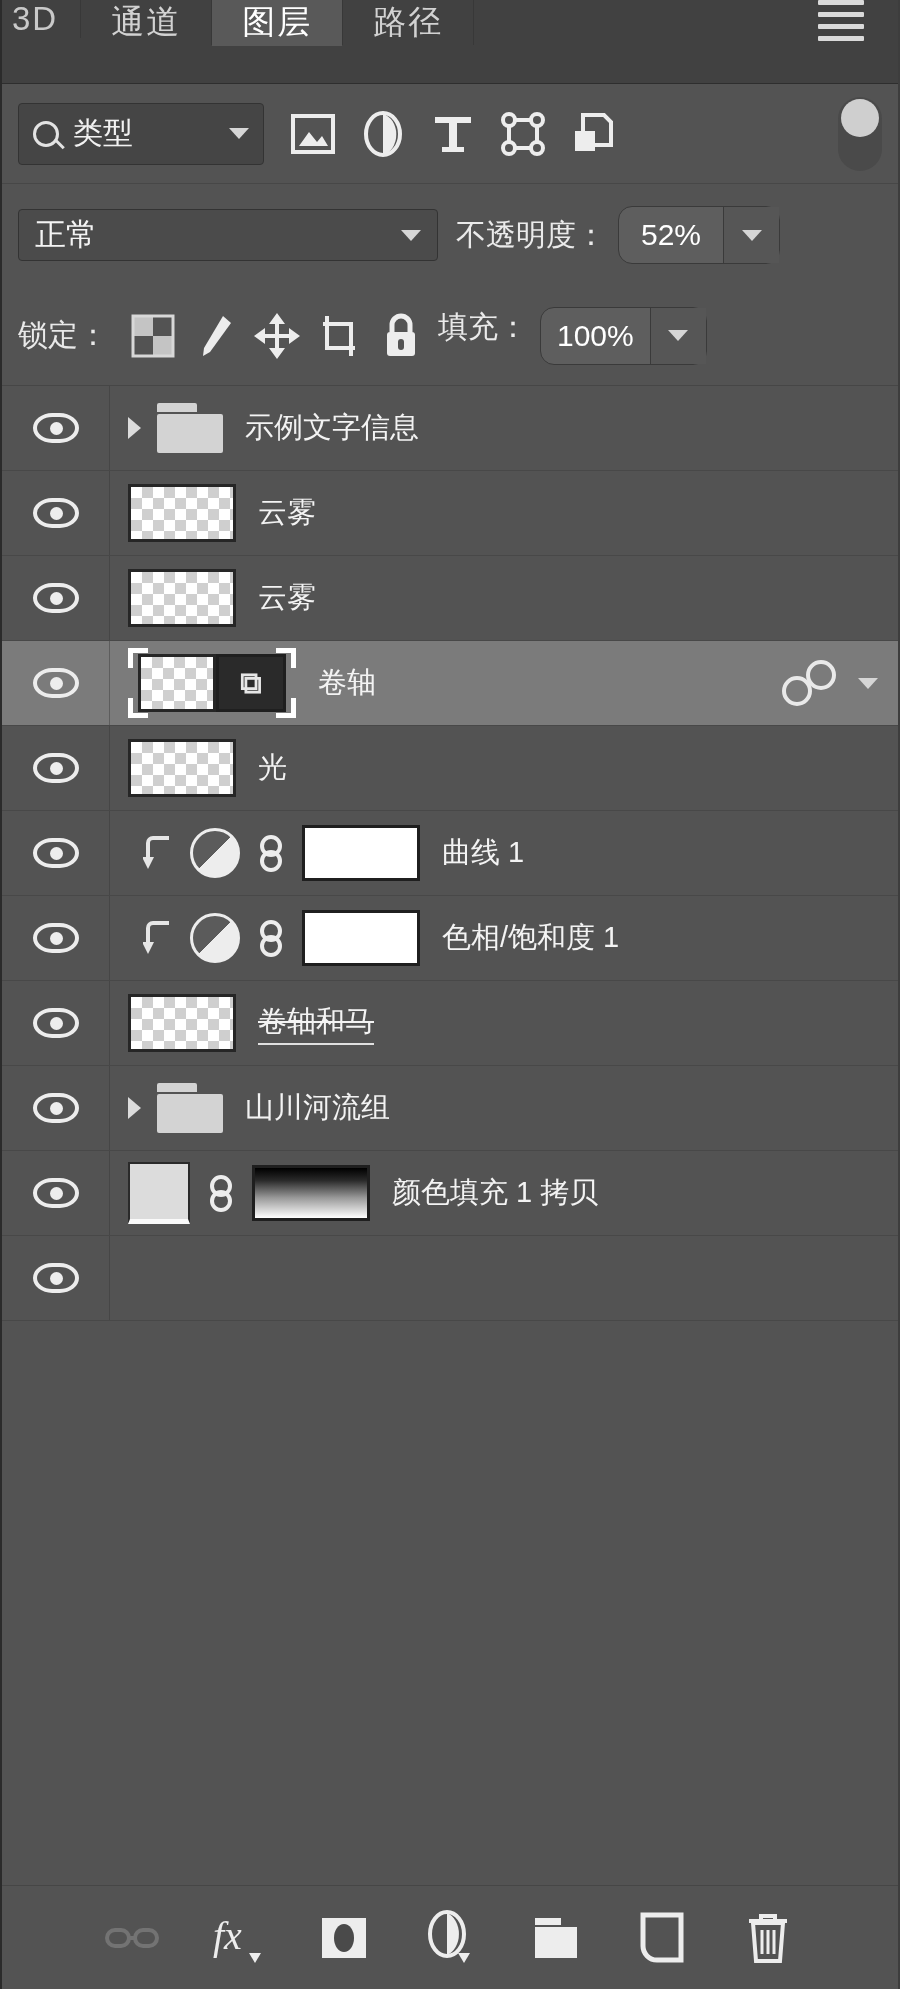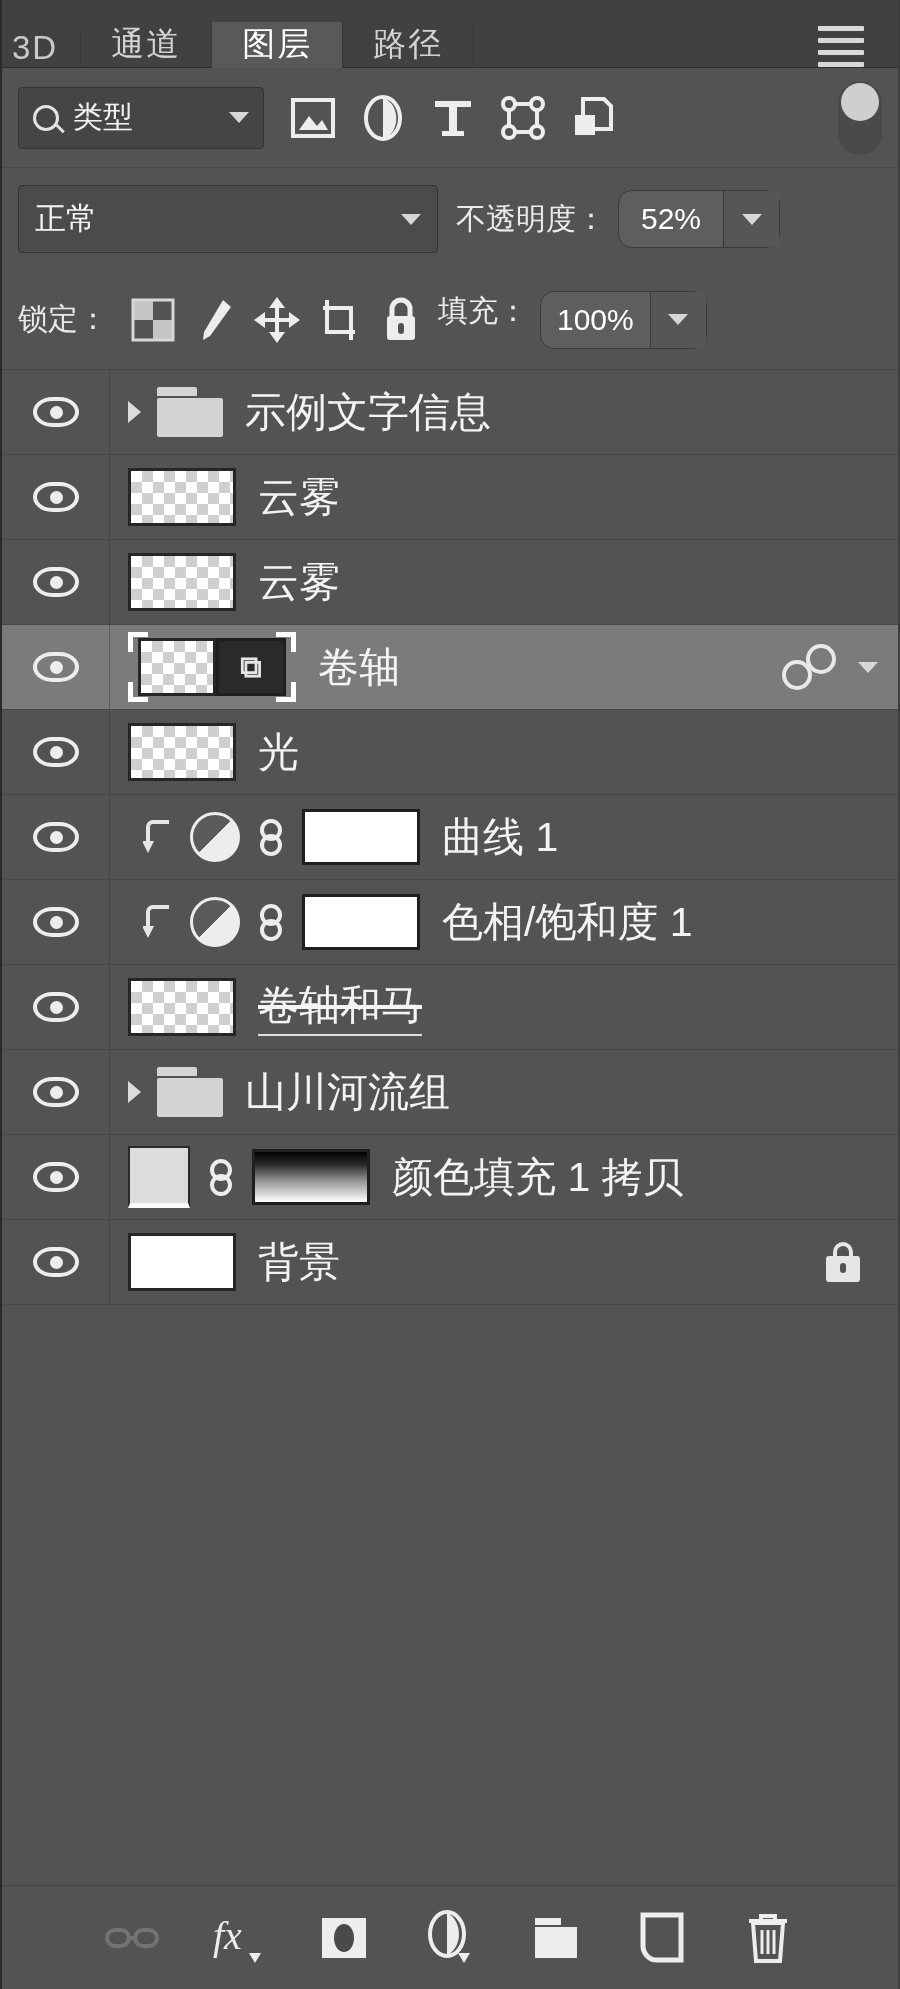--- a/index.html
+++ b/index.html
@@ -8,22 +8,22 @@
     background:#535353;
     font-family:"Liberation Sans","DejaVu Sans",sans-serif;
     color:#e8e8e8;
     -webkit-font-smoothing:antialiased;
     overflow:hidden;
   }
   .panel { position:relative; width:900px; height:1989px; background:#535353;
            border-left:2px solid #2b2b2b; border-right:2px solid #3d3d3d; }
 
   
-  .tabbar { position:relative; height:68px; background:#414141; display:flex;
-            align-items:flex-end; border-bottom:1px solid #2e2e2e; }
+  .tabbar { position:relative; height:84px; background:#414141; display:flex;
+            align-items:flex-start; border-bottom:1px solid #2e2e2e; }
   .tab { display:flex; align-items:center; justify-content:center;
          font-size:33px; color:#d2d2d2; padding:0 30px; position:relative;
          border-right:1px solid #383838; letter-spacing:2px; }
   .tab.partial { padding-left:10px; padding-right:22px; color:#c9c9c9; overflow:hidden; }
   .tab.active { background:#595959; color:#ffffff; }
   .tab.active:after{ content:""; position:absolute; left:0; right:0; bottom:-1px; height:2px; background:#595959; }
   .hamburger { margin-left:auto; display:flex; flex-direction:column; justify-content:center;
                gap:7px; padding:0 34px; }
   .hamburger i { display:block; width:46px; height:5px; background:#d9d9d9; border-radius:1px; }
 
@@ -43,21 +43,21 @@
   .ficons { display:flex; align-items:center; gap:0; margin-left:14px; flex:1; }
   .ficon { width:70px; height:62px; display:flex; align-items:center; justify-content:center; }
   .toggle { margin-left:auto; width:44px; height:74px; border-radius:22px;
             background:#4a4a4a; position:relative; }
   .toggle .knob { position:absolute; top:2px; left:3px; width:38px; height:38px;
                   border-radius:50%; background:#cfcfcf; }
 
   
   .blendrow { height:102px; display:flex; align-items:center; padding:0 16px; gap:12px;
               background:#535353; }
-  .blendsel { width:420px; height:68px; background:#4b4b4b; border:1px solid #333;
+  .blendsel { width:420px; height:52px; background:#4b4b4b; border:1px solid #333;
               border-radius:4px; display:flex; align-items:center; padding:0 16px; }
   .blendsel .lbl { font-size:31px; color:#f4f4f4; }
   .blendsel .chev { margin-left:auto; }
   .opclabel { font-size:30px; color:#eaeaea; white-space:nowrap; margin-left:6px; }
   .numbox { height:58px; background:#5e5e5e; border:1px solid #3a3a3a; border-radius:14px;
             display:flex; align-items:center; }
   .numbox .val { font-size:30px; color:#ffffff; padding:0 16px; min-width:104px; text-align:center; }
   .numbox .stepper { width:56px; height:100%; display:flex; align-items:center;
                      justify-content:center; border-left:1px solid #3a3a3a; background:#565656; }
 
@@ -75,21 +75,21 @@
   .lrow.selected { background:#7b7b7b; }
   .eyecell { width:108px; height:100%; display:flex; align-items:center; justify-content:center;
              border-right:1px solid #464646; flex:none; }
   .lrow.selected .eyecell { border-right:1px solid #5d5d5d; }
   .eye { width:46px; height:30px; position:relative; }
   .eye .out { position:absolute; inset:0; border:4px solid #ededed;
               border-radius:50% 50% 50% 50% / 60% 60% 60% 60%; }
   .eye .pup { position:absolute; left:50%; top:50%; width:13px; height:13px; margin:-6px 0 0 -6px;
               background:#ededed; border-radius:50%; }
   .lbody { flex:1; display:flex; align-items:center; gap:0; padding-left:18px; min-width:0; position:relative;}
-  .lname { font-size:41px; color:#f3f3f3; margin-left:22px; white-space:nowrap; }
+  .lname { font-size:29px; color:#f3f3f3; margin-left:22px; white-space:nowrap; }
   .lname.renaming { text-decoration:line-through; border-bottom:2px solid #e0e0e0;
                     padding-bottom:1px;text-align:center; }
   .gchev { width:0;height:0;border-top:11px solid transparent;border-bottom:11px solid transparent;
            border-left:13px solid #dcdcdc; margin-right:16px; flex:none; }
   .folder { width:66px; height:50px; flex:none; position:relative; }
   .folder .tabtop { position:absolute; top:0; left:0; width:40px; height:9px; background:#d3d3d3;
                     border-radius:2px 2px 0 0; }
   .folder .bdy { position:absolute; top:11px; left:0; width:66px; height:39px; background:#d3d3d3;
                  border-radius:2px; }
 
@@ -470,30 +470,20 @@
       </div>
     </div>
 
     <div class="lrow">
       <div class="eyecell">
         <span class="eye">
             <i class="out"></i>
             <i class="pup"></i>
           </span>
       </div>
-      <div class="lbody">
-        <span class="thumb solid-white"></span>
-        <span class="lname">背景</span>
-        <span class="rowright">
-          <span class="lockbadge">
-            <i class="shackle"></i>
-              <i class="body"></i>
-          </span>
-        </span>
-      </div>
     </div>
 
   </div>
 
   <div class="bottombar">
     <div class="bbtn dim">
       <svg width="56" height="36" viewBox="0 0 56 36">
           <rect x="3" y="10" width="22" height="16" rx="8" fill="none" stroke="#9a9a9a" stroke-width="4"></rect>
           <rect x="31" y="10" width="22" height="16" rx="8" fill="none" stroke="#9a9a9a" stroke-width="4"></rect>
           <rect x="23" y="16" width="10" height="4" fill="#9a9a9a"></rect>

